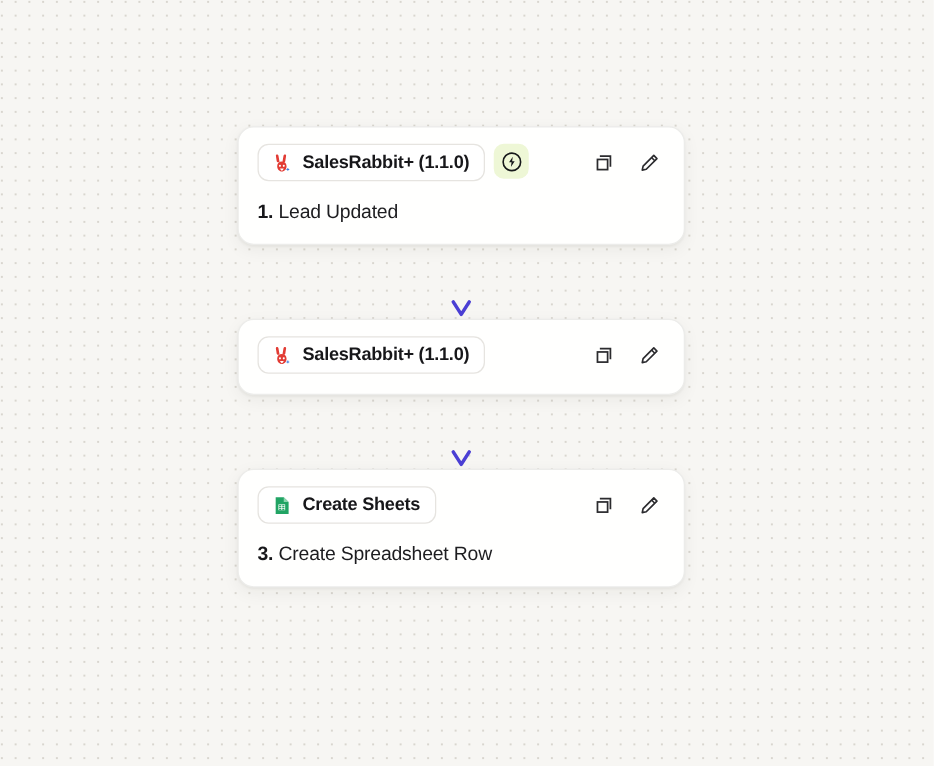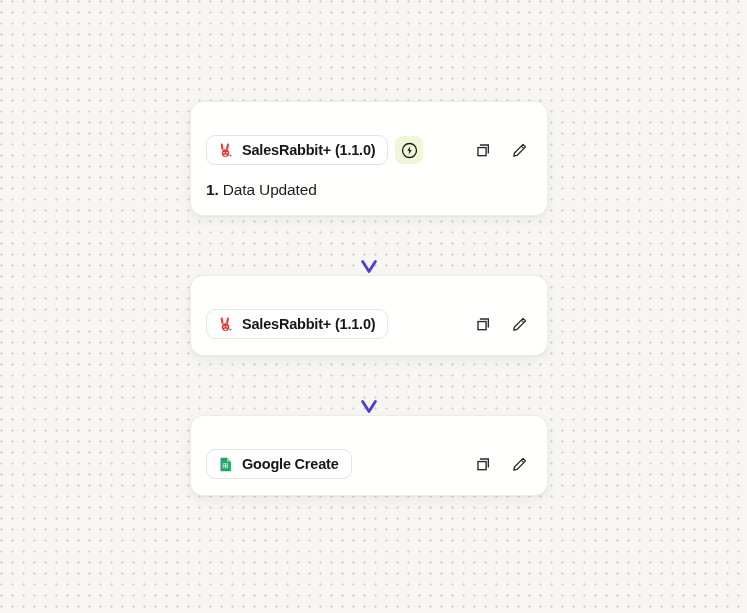--- a/index.html
+++ b/index.html
@@ -41,23 +41,21 @@
     background: #fffffe;
     border: 1px solid #ececea;
     border-radius: 13px;
     box-shadow: 0 1px 2px rgba(30, 28, 24, 0.045),
                 0 4px 14px rgba(30, 28, 24, 0.055);
     padding: 13px 15px 16px 15px;
   }
 
   .node-head {
     display: flex;
-    align-items: center;
     height: 30px;
-    margin-top: 20px;
   }
 
   
   .app-chip {
     display: inline-flex;
     align-items: center;
     gap: 8px;
     height: 30px;
     box-sizing: border-box;
     padding: 0 12px 0 10px;
@@ -185,21 +183,21 @@
             <svg viewBox="0 0 22 22" width="19" height="19">
               <path d="M15.1 3.9 18 6.8 8.1 16.7l-3.7.8.8-3.7L15.1 3.9z" fill="none" stroke="#2b2b2e" stroke-width="1.55" stroke-linejoin="round"></path>
               <path d="M13.1 5.9 16 8.8" fill="none" stroke="#2b2b2e" stroke-width="1.4"></path>
             </svg>
           </button>
         </div>
       </div>
 
       <div class="node-title">
         <span class="step-num">1.</span>
-        <span>Data Updated</span>
+        <span>Lead Updated</span>
       </div>
     </div>
 
     <div class="connector">
       <svg width="20" height="59" viewBox="0 0 20 59">
         <defs>
           <linearGradient id="ag1" x1="0" y1="0" x2="0" y2="1">
             <stop offset="0%" stop-color="#a39cf2"></stop>
             <stop offset="100%" stop-color="#4b3fd4"></stop>
           </linearGradient>
@@ -274,35 +272,39 @@
               <g fill="#21a464">
                 <rect x="8.9" y="11.4" width="2.5" height="1.45"></rect>
                 <rect x="12.4" y="11.4" width="2.5" height="1.45"></rect>
                 <rect x="8.9" y="13.6" width="2.5" height="1.45"></rect>
                 <rect x="12.4" y="13.6" width="2.5" height="1.45"></rect>
                 <rect x="8.9" y="15.8" width="2.5" height="1.1"></rect>
                 <rect x="12.4" y="15.8" width="2.5" height="1.1"></rect>
               </g>
             </svg>
           </span>
-          <span class="app-chip-label">Google Create</span>
+          <span class="app-chip-label">Create Sheets</span>
         </div>
 
         <div class="node-actions">
           <button class="icon-btn" aria-label="duplicate">
             <svg viewBox="0 0 22 22" width="19" height="19">
               <path d="M7.6 4.6h9v9" fill="none" stroke="#2b2b2e" stroke-width="1.6" stroke-linecap="square"></path>
               <rect x="4.6" y="7.6" width="9.4" height="9.4" fill="none" stroke="#2b2b2e" stroke-width="1.6"></rect>
             </svg>
           </button>
           <button class="icon-btn" aria-label="edit">
             <svg viewBox="0 0 22 22" width="19" height="19">
               <path d="M15.1 3.9 18 6.8 8.1 16.7l-3.7.8.8-3.7L15.1 3.9z" fill="none" stroke="#2b2b2e" stroke-width="1.55" stroke-linejoin="round"></path>
               <path d="M13.1 5.9 16 8.8" fill="none" stroke="#2b2b2e" stroke-width="1.4"></path>
             </svg>
           </button>
         </div>
       </div>
 
+      <div class="node-title">
+        <span class="step-num">3.</span>
+        <span>Create Spreadsheet Row</span>
+      </div>
     </div>
 
   </div>
 </div>
 
 </body></html>

